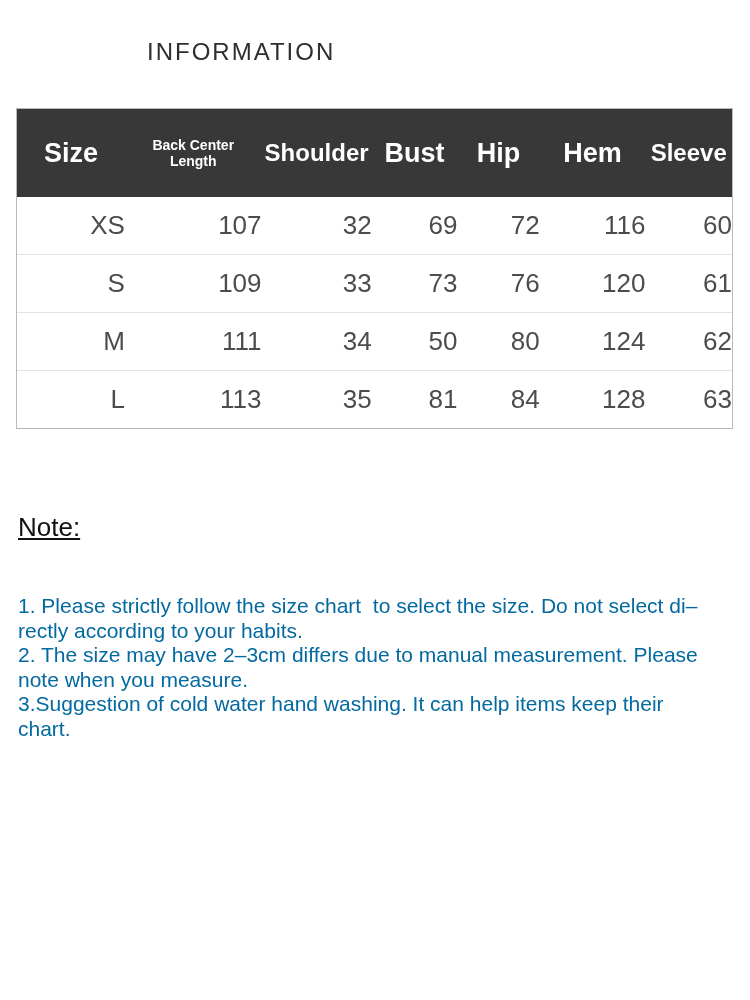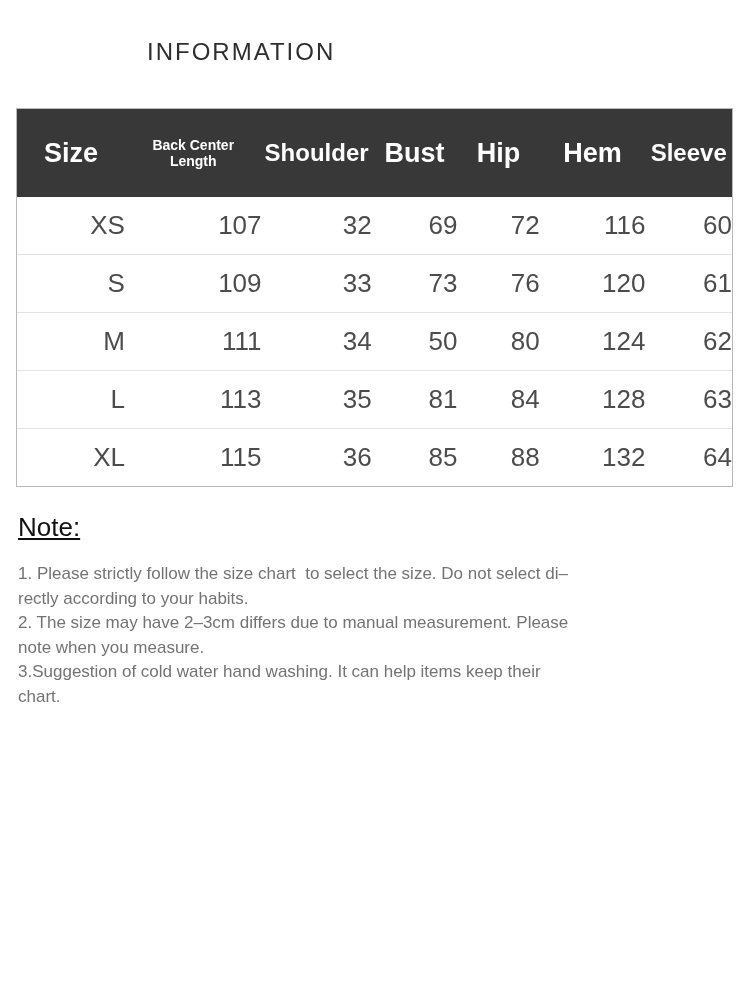--- a/index.html
+++ b/index.html
@@ -27,22 +27,22 @@
   tbody td{
     height:57px;padding:0;text-align:right;vertical-align:middle;
     font-size:26px;font-weight:400;color:#4c4c4c;background:#ffffff;
   }
   tbody tr + tr td{border-top:1px solid #e3e3e3;}
   .note-heading{
     position:absolute;left:18px;top:512px;
     font-size:26px;font-weight:400;color:#111111;text-decoration:underline;
   }
   .note-body{
-    position:absolute;left:18px;top:562px;width:706px;
-    font-size:17px;line-height:24.5px;color:#737373;
+    position:absolute;left:18px;top:594px;width:706px;
+    font-size:21px;line-height:24.5px;color:#0369a1;
   }
   .note-line{white-space:pre-wrap;}
 </style>
 </head>
 <body>
 
 <div class="page">
 
   <div class="page-title">INFORMATION</div>
 
@@ -98,29 +98,20 @@
         </tr>
         <tr>
           <td>L</td>
           <td>113</td>
           <td>35</td>
           <td>81</td>
           <td>84</td>
           <td>128</td>
           <td>63</td>
         </tr>
-        <tr>
-          <td>XL</td>
-          <td>115</td>
-          <td>36</td>
-          <td>85</td>
-          <td>88</td>
-          <td>132</td>
-          <td>64</td>
-        </tr>
       </tbody>
     </table>
   </div>
 
   <div class="note-heading">Note:</div>
 
   <div class="note-body">
     <div class="note-line">1. Please strictly follow the size chart  to select the size. Do not select di–</div>
     <div class="note-line">rectly according to your habits.</div>
     <div class="note-line">2. The size may have 2–3cm differs due to manual measurement. Please</div>

